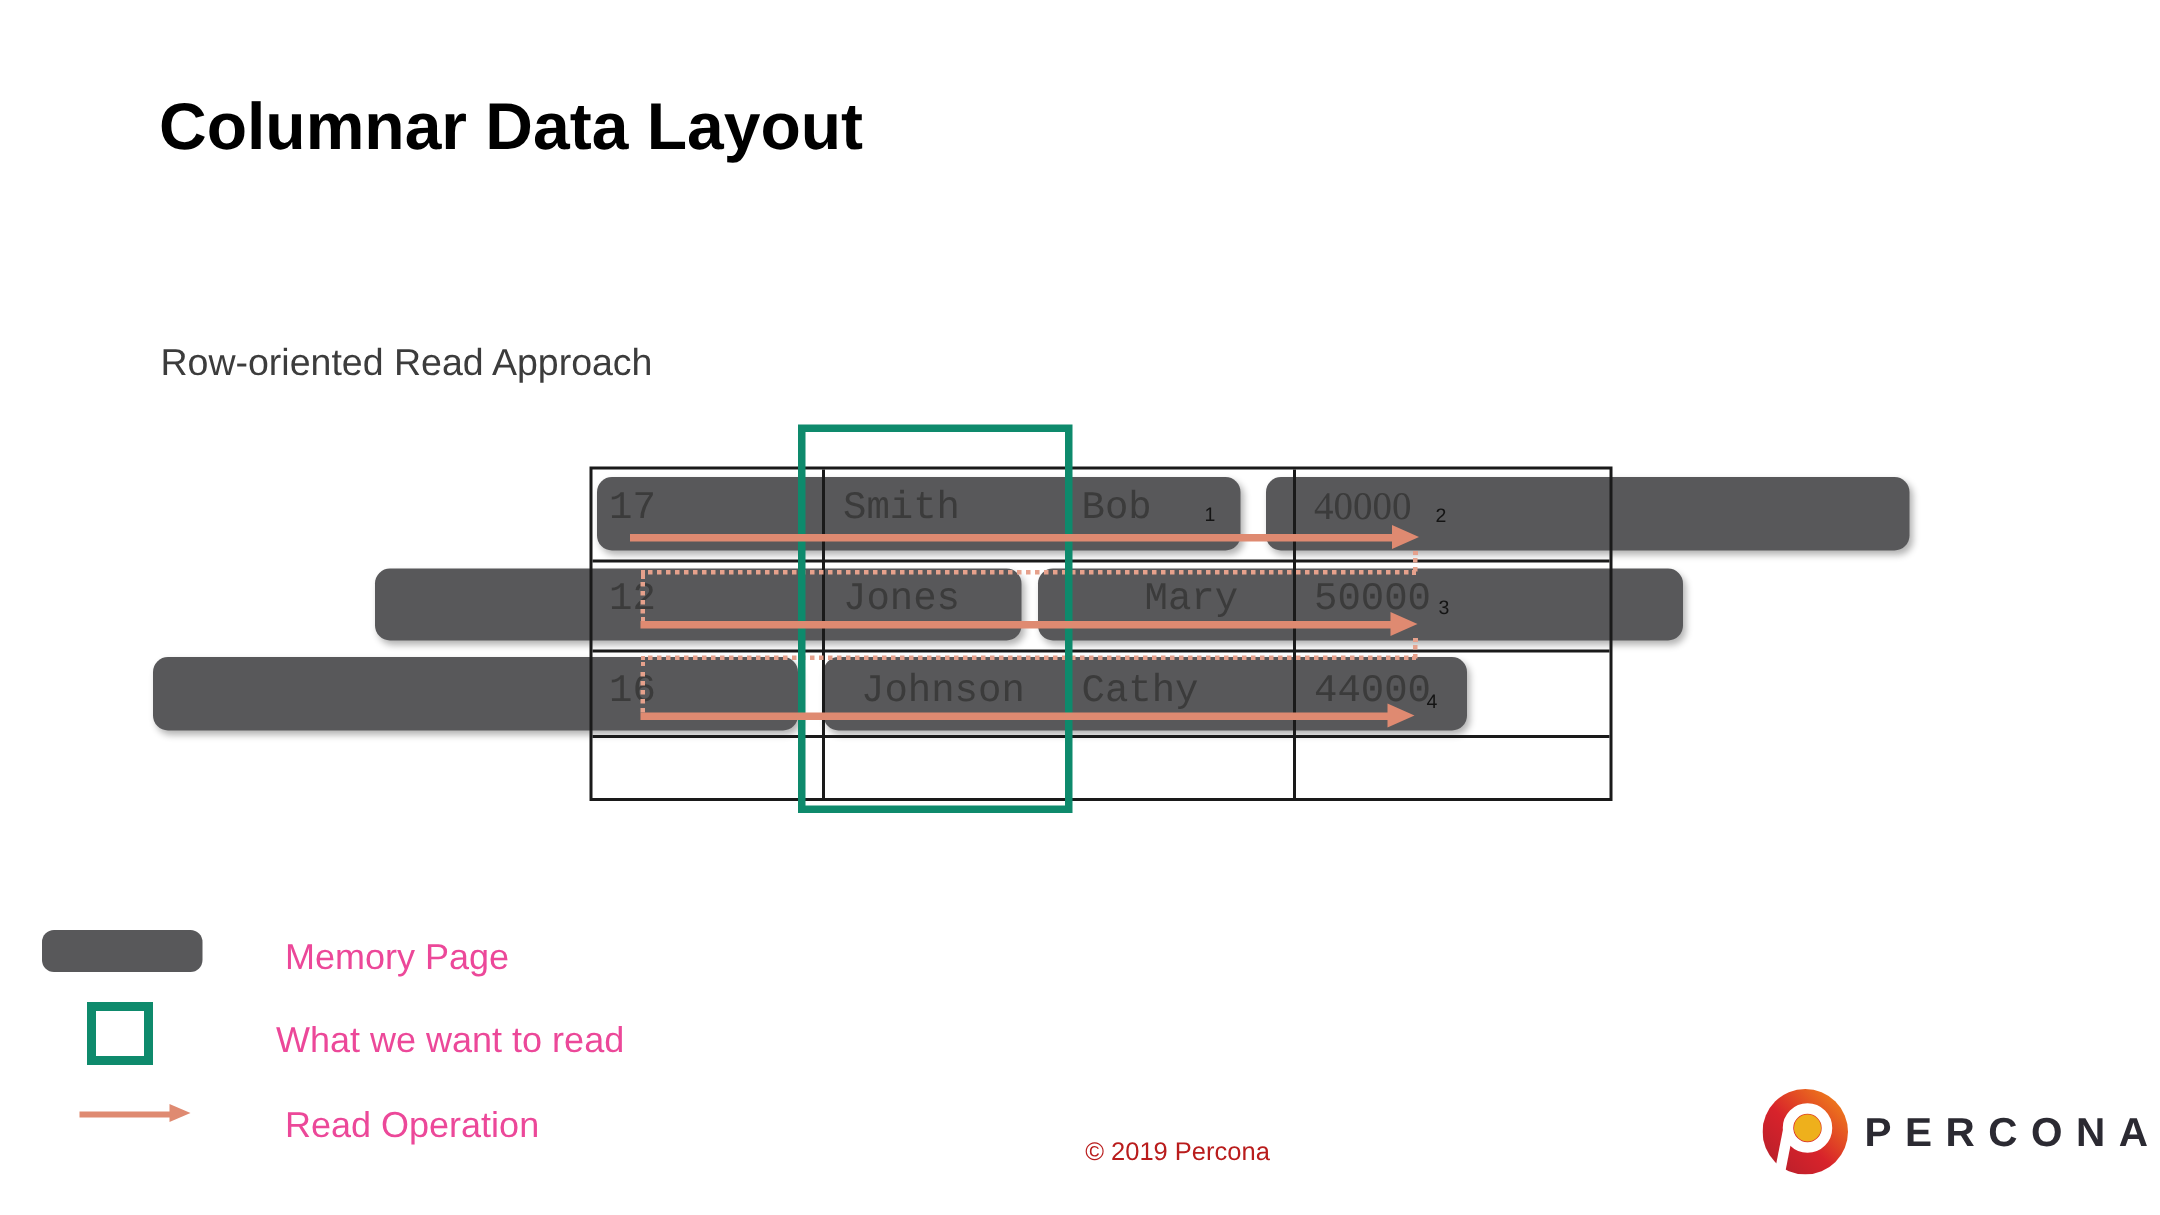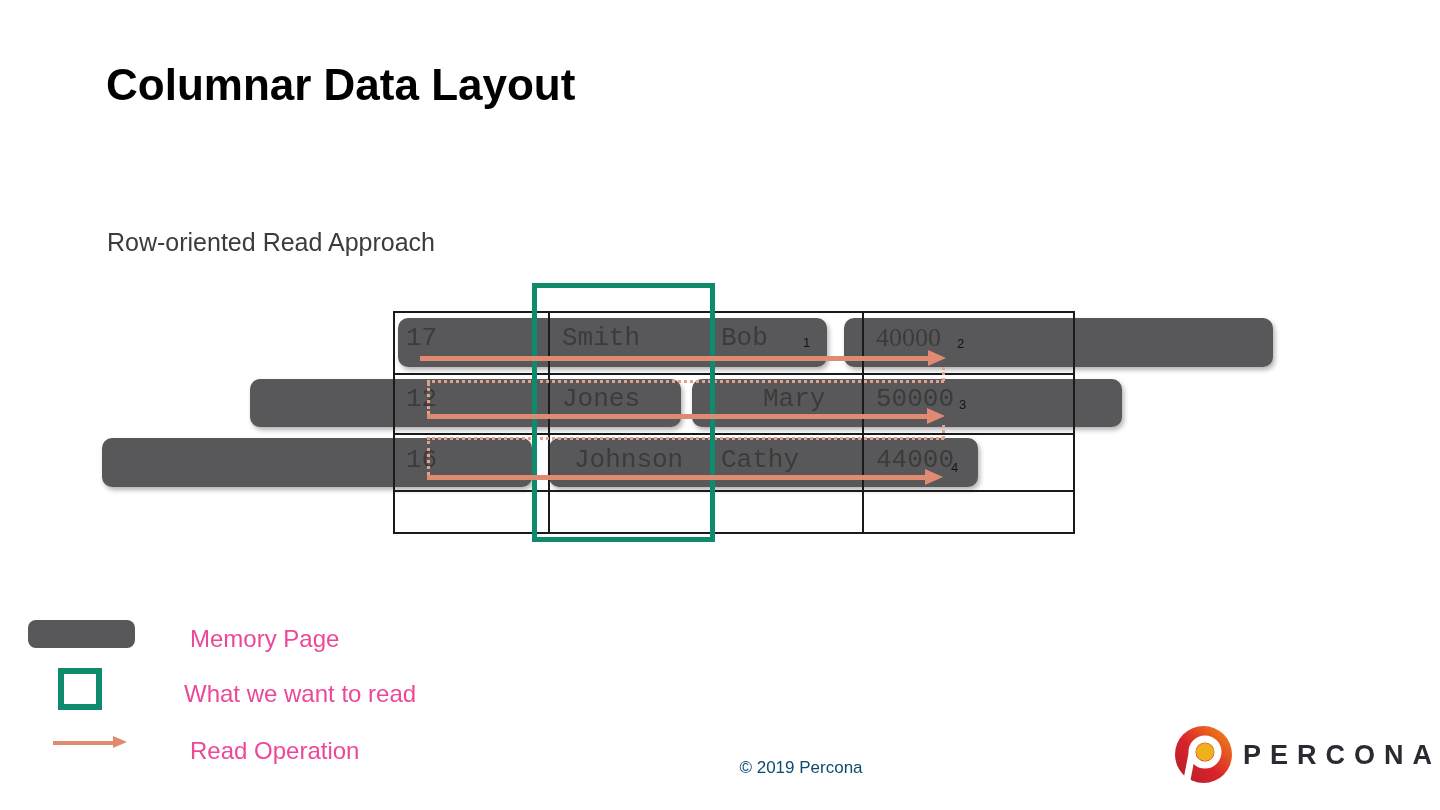--- a/index.html
+++ b/index.html
@@ -48,21 +48,21 @@
   
   .trace-h{border-top:3px dotted #e6a18c;height:0;}
   .trace-v{border-left:3px dotted #e6a18c;width:0;}
 
   
   .legend-label{font-size:24px;color:#ec4899;line-height:28px;}
   .leg-swatch{left:28px;top:620px;width:107px;height:28px;background:#58585a;border-radius:8px;}
   .leg-target{left:58px;top:668px;width:32px;height:30px;border:6px solid #0e8a6c;}
 
   
-  .footer{left:681px;top:758px;width:240px;text-align:center;font-size:17px;color:#0c4a6e;}
+  .footer{left:665px;top:758px;width:240px;text-align:center;font-size:17px;color:#b91c1c;}
   .brand{left:1243px;top:740px;font-size:27px;font-weight:700;letter-spacing:9px;color:#2b2a32;}
 </style>
 </head>
 <body>
 
 <div class="slide">
 
   <div class="abs title">Columnar Data Layout</div>
   <div class="abs subtitle"><span class="b">Row-oriented</span><span> Read Approach</span></div>
 

